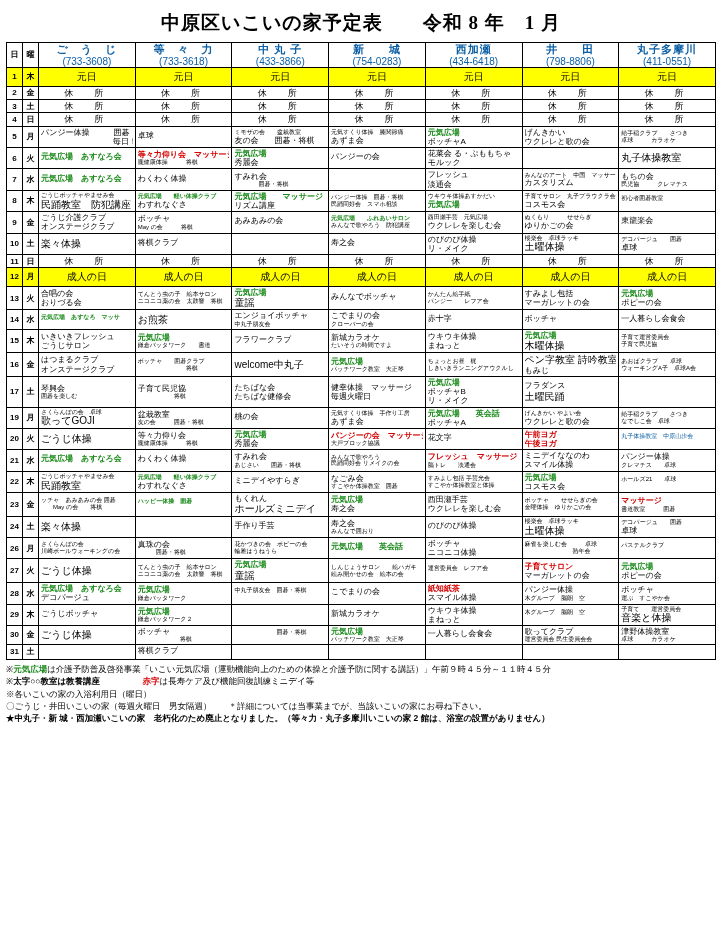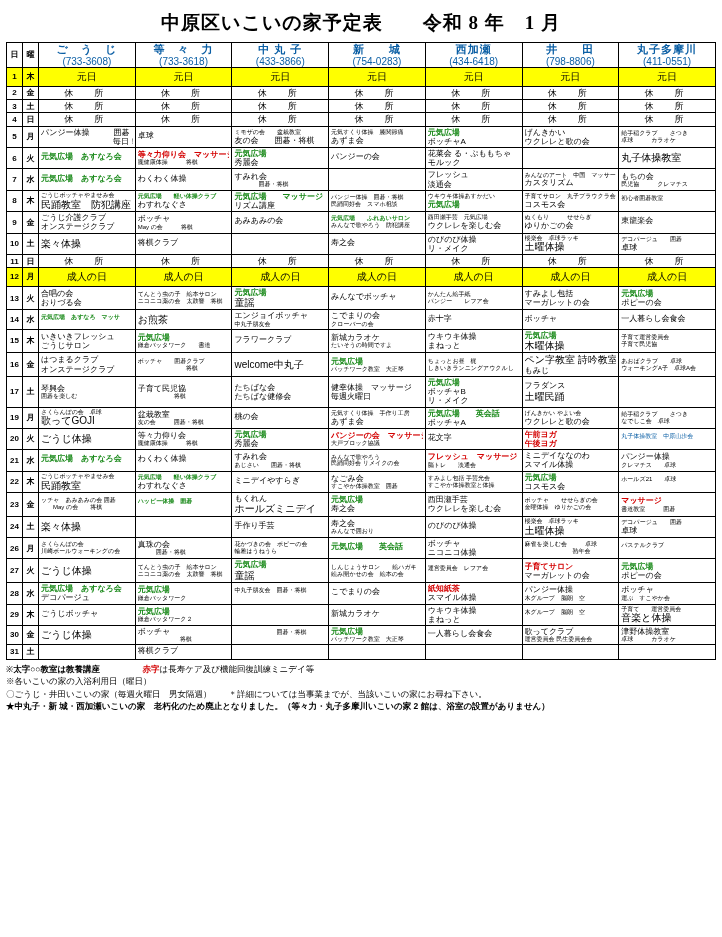--- a/index.html
+++ b/index.html
@@ -1280,19 +1280,20 @@
             <div class="cell">&nbsp;</div>
           </td>
           <td>
             <div class="cell">&nbsp;</div>
           </td>
         </tr>
       </tbody>
   </table>
 
   <div class="footer" id="footer-notes">
+      <div><span>※</span><span class="green bold">元気広場</span><span>は介護予防普及啓発事業「いこい元気広場（運動機能向上のための体操と介護予防に関する講話）」午前９時４５分～１１時４５分</span></div>
       <div><span>※</span><span class="bold">太字○○教室は教養講座</span><span>　　　　　</span><span class="red bold">赤字</span><span>は長寿ケア及び機能回復訓練ミニデイ等</span></div>
       <div><span>※各いこいの家の入浴利用日（曜日）</span></div>
       <div><span>〇ごうじ・井田いこいの家（毎週火曜日　男女隔週）　　＊詳細については当事業までが、当該いこいの家にお尋ね下さい。</span></div>
       <div><span class="bold">★中丸子・新 城・西加瀬いこいの家　老朽化のため廃止となりました。（等々力・丸子多摩川いこいの家 2 館は、浴室の設置がありません）</span></div>
     </div>
 
 </div>
 
 </body></html>

